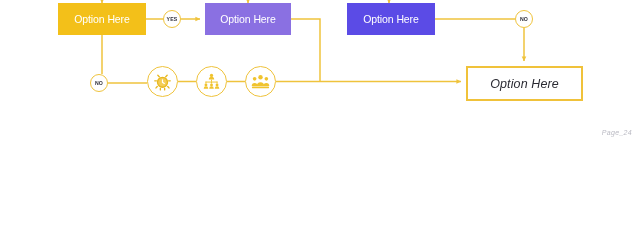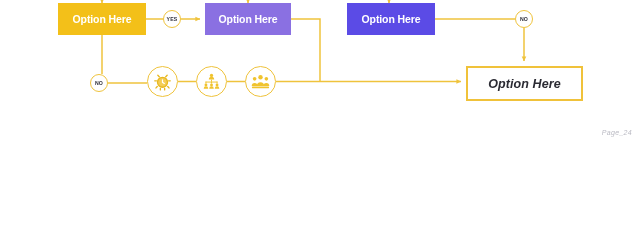--- a/index.html
+++ b/index.html
@@ -22,21 +22,21 @@
   }
 
   
   .node {
     position: absolute;
     box-sizing: border-box;
     display: flex;
     align-items: center;
     justify-content: center;
     font-size: 10.5px;
-    font-weight: bold;
+    font-weight: normal;
     letter-spacing: -0.1px;
     color: #ffffff;
     white-space: nowrap;
     z-index: 3;
   }
   .node.amber  { background: #F3C019; }
   .node.violet { background: #8A70E2; }
   .node.indigo { background: #5B4BE6; }
   .node.outline {
     background: #ffffff;

